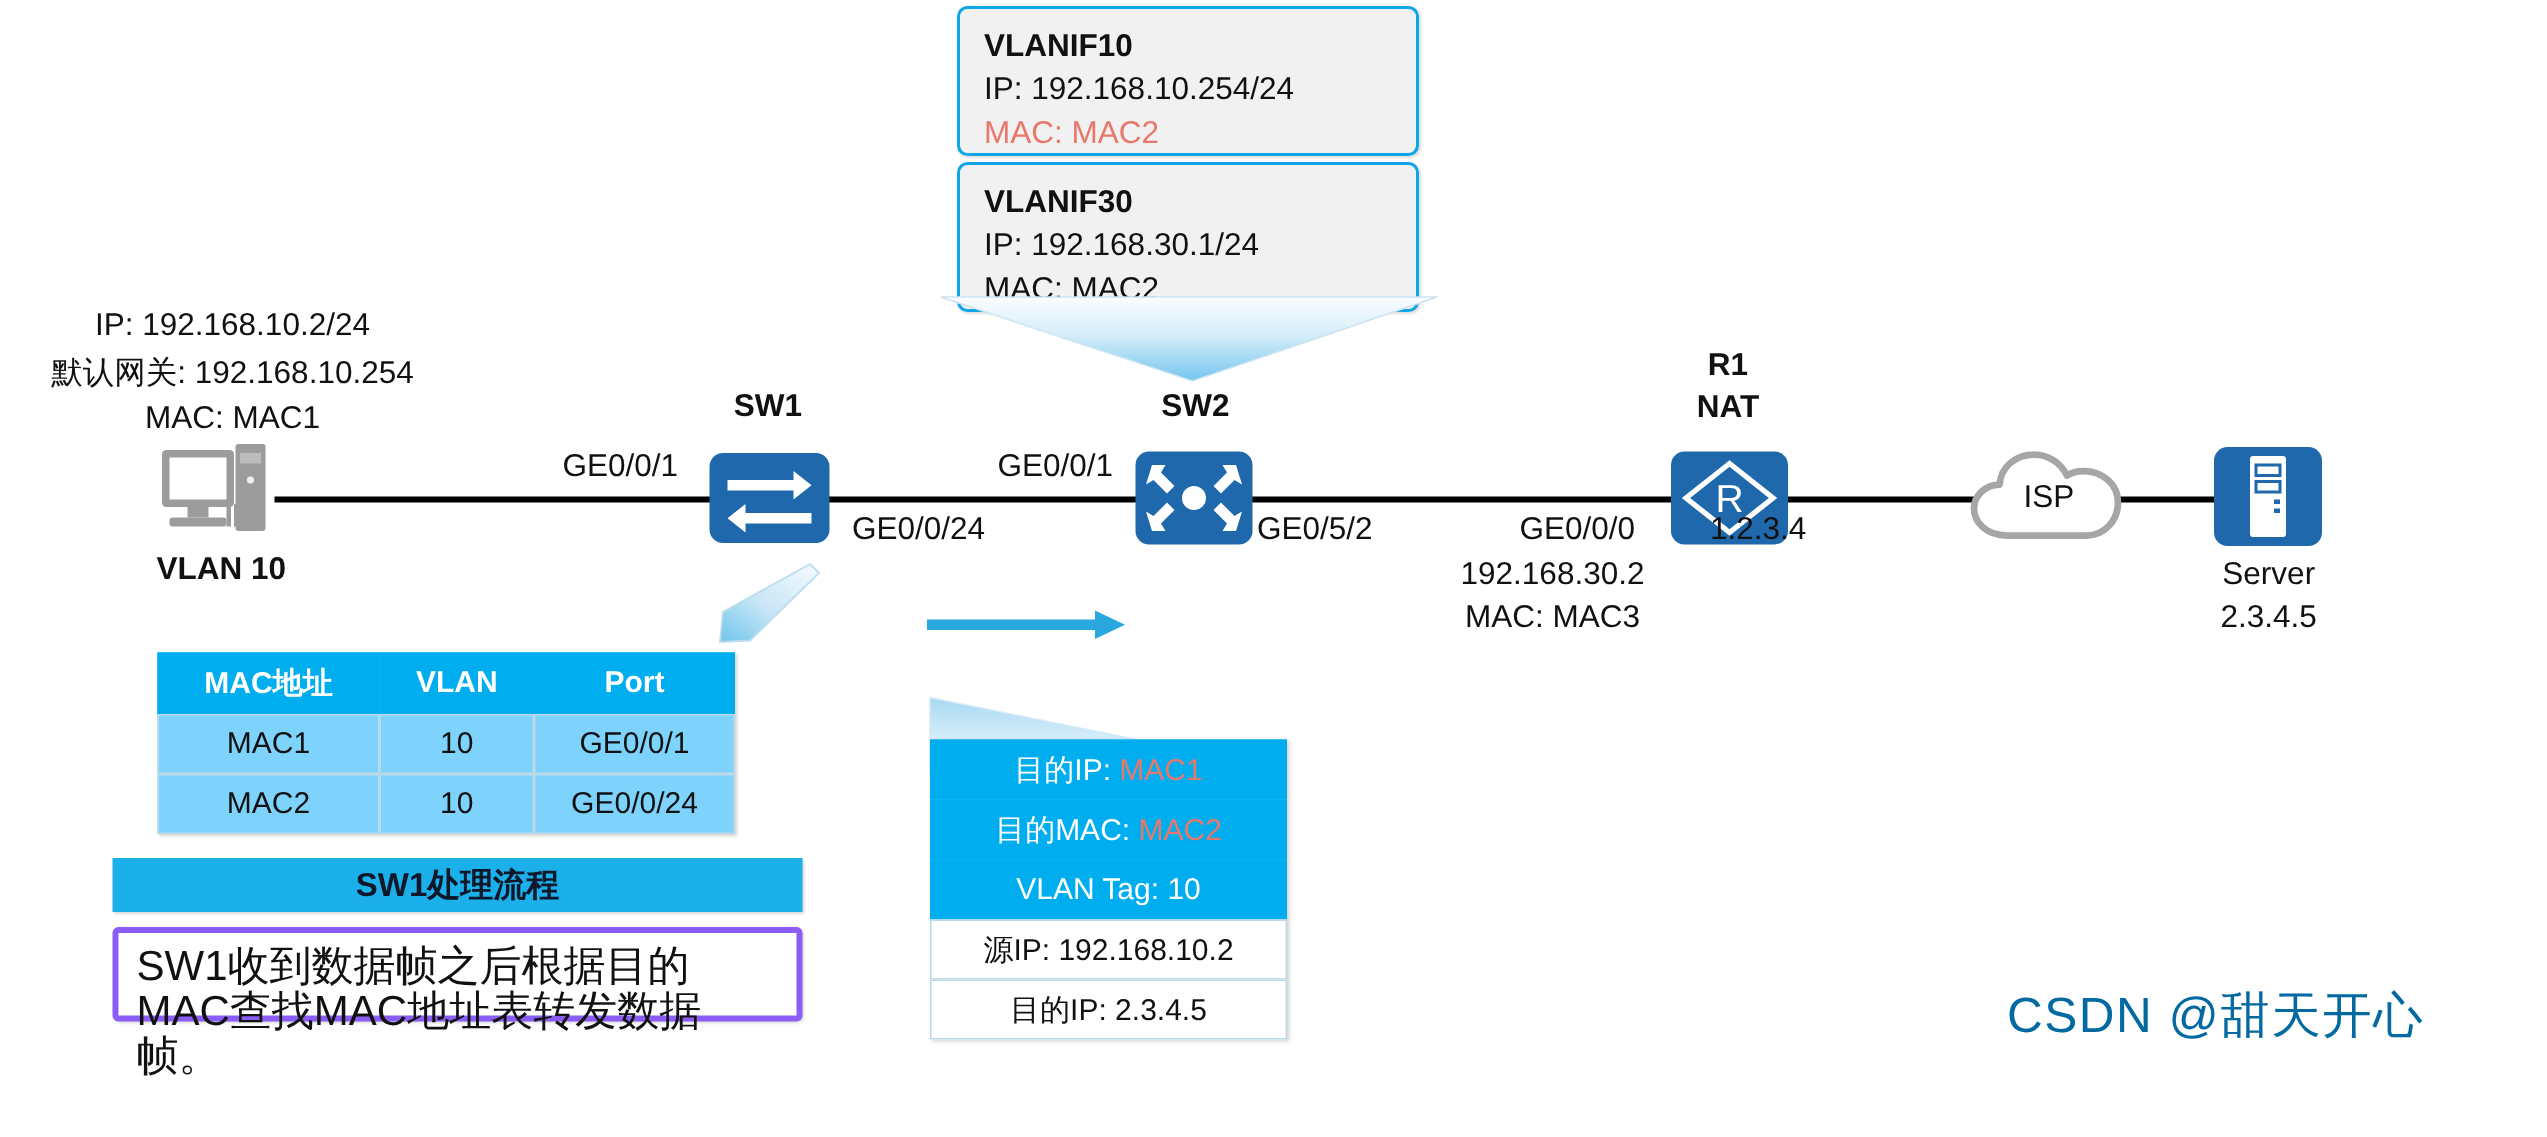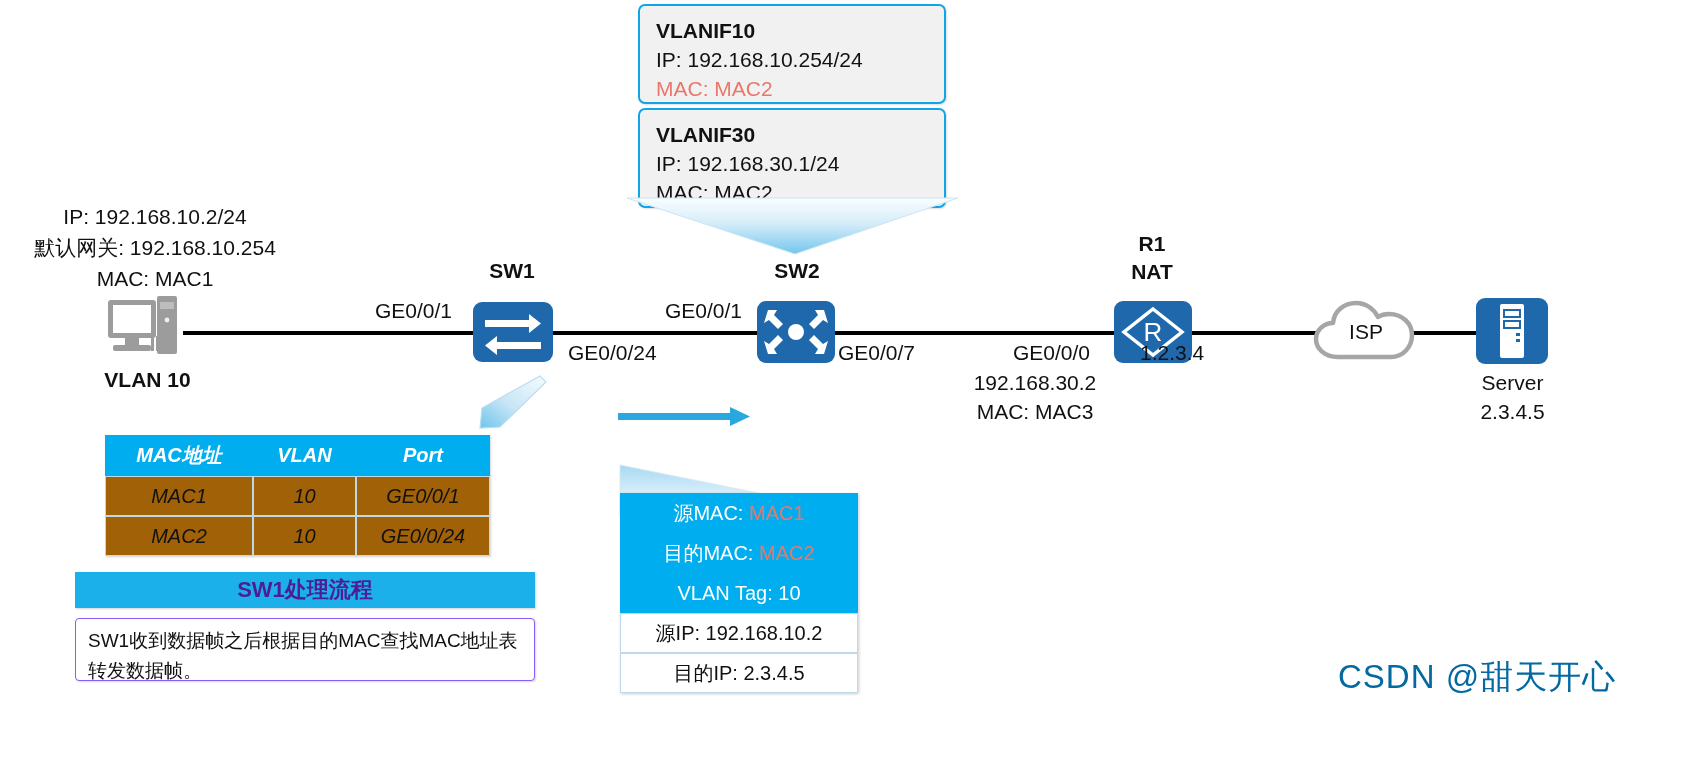--- a/index.html
+++ b/index.html
@@ -49,23 +49,22 @@
   .infobox .ln.red{color:#E8786B;}
 
   
   .gradarrow{position:absolute;}
 
   
   .mactable{
     position:absolute;
     border-collapse:separate;
     border-spacing:0;
-    background:#a16207;
+    background:#7dd3fc;
     box-shadow:1px 1px 2px rgba(0,0,0,.18);
-    font-style:italic;
   }
   .mactable td,.mactable th{
     border:1px solid #BBD9E8;
     font-size:20px;
     text-align:center;
     padding:0;
     height:40px;
     box-sizing:border-box;
     font-weight:normal;
     color:#111;
@@ -75,34 +74,34 @@
     color:#fff;
     font-weight:bold;
     height:41px;
     border-color:#00AEEF;
   }
 
   
   .banner{
     position:absolute;
     background:#1CB0EA;
-    color:#4c1d95;
+    color:#0f172a;
     font-weight:bold;
     font-size:22px;
     display:flex;align-items:center;justify-content:center;
     box-shadow:1px 1px 2px rgba(0,0,0,.18);
   }
   .descbox{
     position:absolute;
     background:#fff;
-    border:1px solid #8b5cf6;
+    border:4px solid #8b5cf6;
     border-radius:4px;
     box-sizing:border-box;
     padding:7px 12px;
-    font-size:19px;
+    font-size:28px;
     line-height:30px;
     color:#111;
     box-shadow:1px 1px 2px rgba(0,0,0,.15);
   }
 
   
   .pkt{
     position:absolute;
     border-collapse:separate;
     border-spacing:0;
@@ -209,21 +208,21 @@
 
       <path d="M67 9 l-9 0 l3 5 l-9 9 l5 5 l9 -9 l5 3 z"></path>
 
       <path d="M11 53 l9 0 l-3 -5 l9 -9 l-5 -5 l-9 9 l-5 -3 z"></path>
 
       <path d="M67 53 l-9 0 l3 -5 l-9 -9 l5 -5 l9 9 l5 -3 z"></path>
     </g>
   </svg>
 </div>
 <div class="abs txt" style="left:665px;top:299px;">GE0/0/1</div>
-<div class="abs txt" style="left:838px;top:341px;">GE0/0/7</div>
+<div class="abs txt" style="left:838px;top:341px;">GE0/5/2</div>
 
 <div class="infobox" style="left:638px;top:4px;width:308px;height:100px;">
   <div class="ttl">VLANIF10</div>
   <div class="ln">IP: 192.168.10.254/24</div>
   <div class="ln red">MAC: MAC2</div>
 </div>
 
 <div class="infobox" style="left:638px;top:108px;width:308px;height:100px;">
   <div class="ttl">VLANIF30</div>
   <div class="ln">IP: 192.168.30.1/24</div>
@@ -313,21 +312,21 @@
       </linearGradient>
     </defs>
     <path d="M2 2 L238 50 L238 53 L2 53 Z" fill="url(#gC)" stroke="#D6E9F5" stroke-width="1"></path>
   </svg>
 </div>
 
 <table class="pkt" style="left:620px;top:493px;width:238px;">
   <tbody>
       <tr>
     <td class="blue">
-      <span>源MAC: </span><span class="red">MAC1</span>
+      <span>目的IP: </span><span class="red">MAC1</span>
     </td>
   </tr>
   <tr>
     <td class="blue">
       <span>目的MAC: </span><span class="red">MAC2</span>
     </td>
   </tr>
   <tr>
     <td class="blue">VLAN Tag: 10</td>
   </tr>

